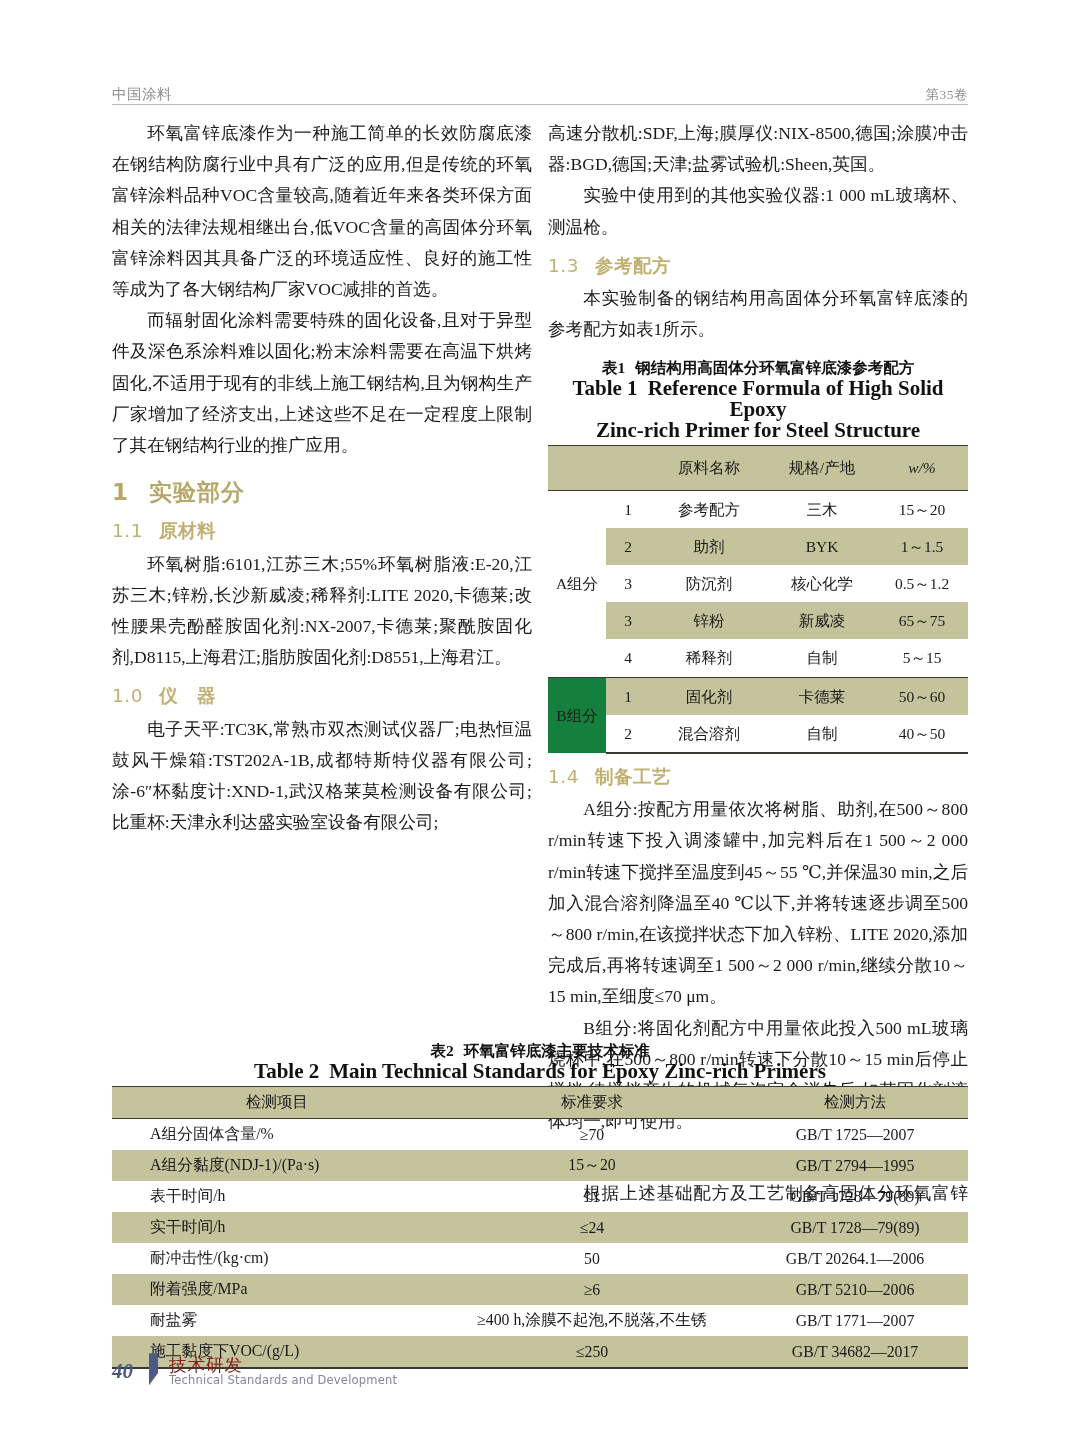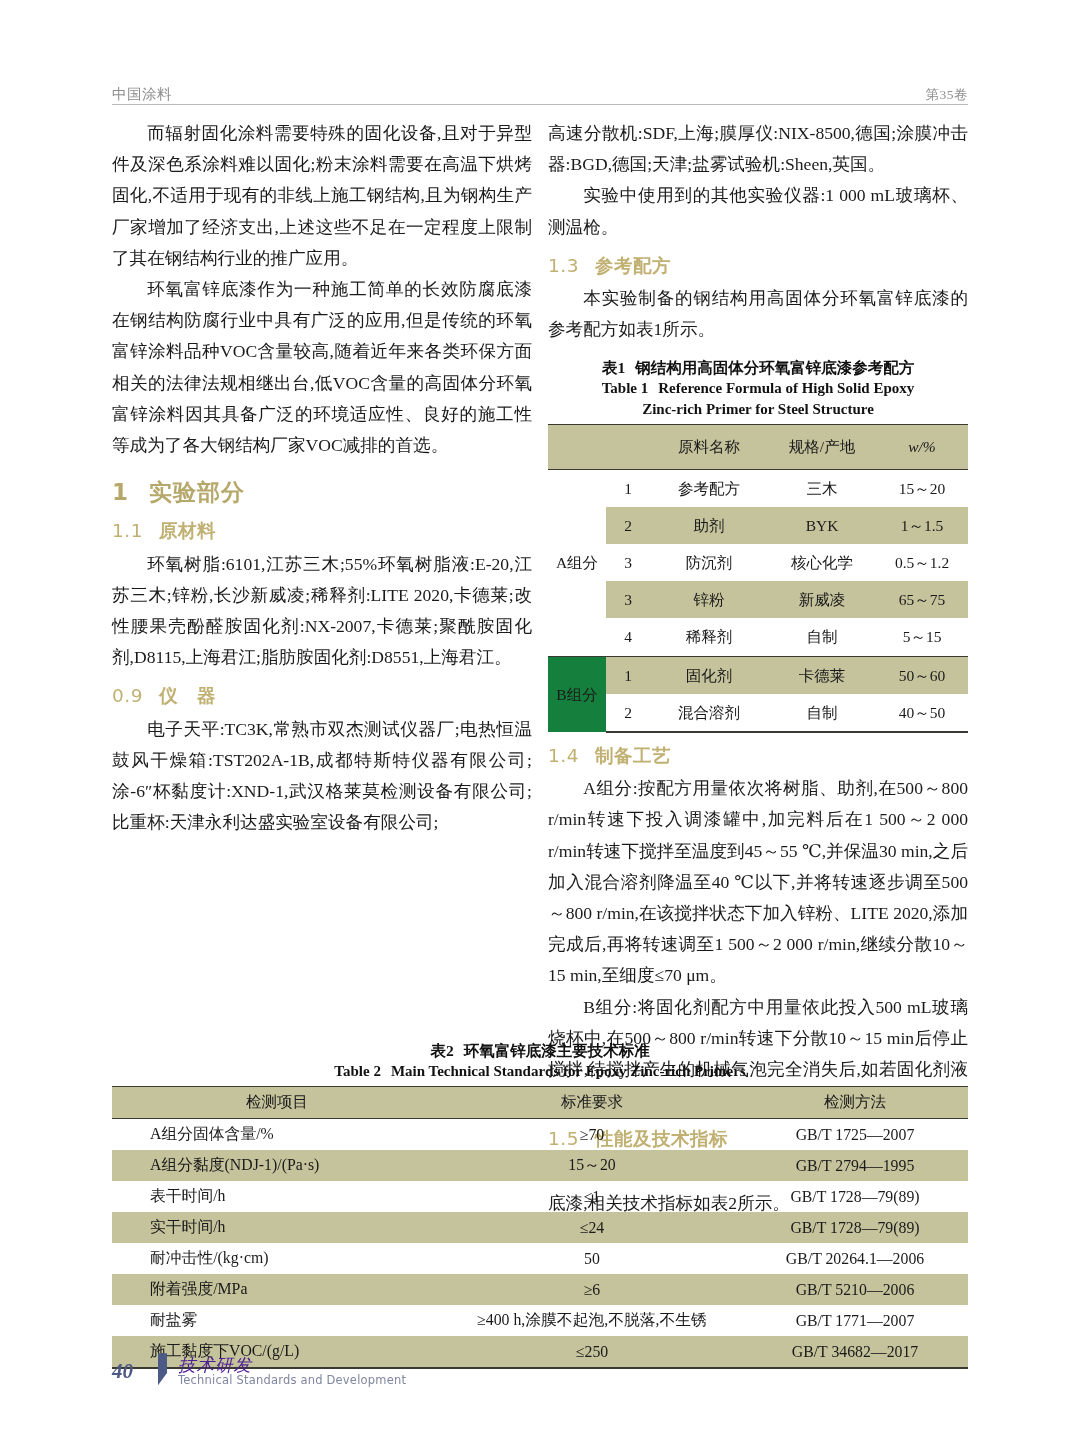--- a/index.html
+++ b/index.html
@@ -75,21 +75,21 @@
   
   .tcap {
     text-align: center;
     font-size: 15.5px;
     line-height: 21px;
     font-weight: bold;
     color: #111;
     margin: 12px 0 4px 0;
   }
   .tcap .cn { display:block; }
-  .tcap .en { display:block; font-size: 15px; }
+  .tcap .en { display:block; font-size: 21px; }
   .tcap .lbl { margin-right: 10px; }
 
   
   table.dt {
     border-collapse: collapse;
     width: 100%;
     font-size: 15.5px;
     color: #1a1a1a;
   }
   table.dt th, table.dt td {
@@ -140,69 +140,68 @@
     position: absolute;
     left: 112px; top: 1356px;
     display: flex; align-items: center;
   }
   .f-num {
     font-family: "Liberation Serif", serif;
     font-style: italic;
     font-weight: bold;
     font-size: 21px;
     color: #4e5a86;
-    margin-right: 25px;
+    margin-right: 16px;
     letter-spacing: 0px;
   }
   .f-bar {
     width: 9px; height: 32px;
     background: #4e5a86;
     margin-right: 11px;
     margin-top: -4px;
     clip-path: polygon(0 0, 100% 0, 100% 62%, 0 100%);
   }
   .f-txt { line-height: 1.05; }
   .f-cn {
-    font-size: 17.5px; color: #4c1d95;
+    font-size: 17.5px; color: #7f1d1d;
     font-family: "DejaVu Sans", "Liberation Sans", sans-serif;
     letter-spacing: 1px;
-    font-style: italic;
   }
   .f-en {
     font-size: 11.5px; color: #7f86a0;
     font-family: "DejaVu Sans", "Liberation Sans", sans-serif;
     letter-spacing: .2px;
   }
 </style>
 </head>
 <body>
 
 <div class="page">
 
   <div class="runhead">
     <span class="rh-left">中国涂料</span>
     <span class="rh-right">第35卷</span>
   </div>
   <div class="runhead-rule"></div>
 
   <div class="col col-left">
+    <p class="para">环氧富锌底漆作为一种施工简单的长效防腐底漆在钢结构防腐行业中具有广泛的应用,但是传统的环氧富锌涂料品种VOC含量较高,随着近年来各类环保方面相关的法律法规相继出台,低VOC含量的高固体分环氧富锌涂料因其具备广泛的环境适应性、良好的施工性等成为了各大钢结构厂家VOC减排的首选。</p>
     <p class="para">而辐射固化涂料需要特殊的固化设备,且对于异型件及深色系涂料难以固化;粉末涂料需要在高温下烘烤固化,不适用于现有的非线上施工钢结构,且为钢构生产厂家增加了经济支出,上述这些不足在一定程度上限制了其在钢结构行业的推广应用。</p>
-    <p class="para">环氧富锌底漆作为一种施工简单的长效防腐底漆在钢结构防腐行业中具有广泛的应用,但是传统的环氧富锌涂料品种VOC含量较高,随着近年来各类环保方面相关的法律法规相继出台,低VOC含量的高固体分环氧富锌涂料因其具备广泛的环境适应性、良好的施工性等成为了各大钢结构厂家VOC减排的首选。</p>
 
     <h2 class="h-sec">
       <span class="num">1</span><span>实验部分</span>
     </h2>
 
     <h3 class="h-sub">
       <span class="num">1.1</span><span>原材料</span>
     </h3>
     <p class="para">环氧树脂:6101,江苏三木;55%环氧树脂液:E-20,江苏三木;锌粉,长沙新威凌;稀释剂:LITE 2020,卡德莱;改性腰果壳酚醛胺固化剂:NX-2007,卡德莱;聚酰胺固化剂,D8115,上海君江;脂肪胺固化剂:D8551,上海君江。</p>
 
     <h3 class="h-sub">
-      <span class="num">0.9</span><span>仪　器</span>
+      <span class="num">1.0</span><span>仪　器</span>
     </h3>
     <p class="para">电子天平:TC3K,常熟市双杰测试仪器厂;电热恒温鼓风干燥箱:TST202A-1B,成都特斯特仪器有限公司;涂-6″杯黏度计:XND-1,武汉格莱莫检测设备有限公司;比重杯:天津永利达盛实验室设备有限公司;</p>
   </div>
 
   <div class="col col-right">
     <p class="para noind">高速分散机:SDF,上海;膜厚仪:NIX-8500,德国;涂膜冲击器:BGD,德国;天津;盐雾试验机:Sheen,英国。</p>
     <p class="para">实验中使用到的其他实验仪器:1 000 mL玻璃杯、测温枪。</p>
 
     <h3 class="h-sub">
       <span class="num">1.3</span><span>参考配方</span>

